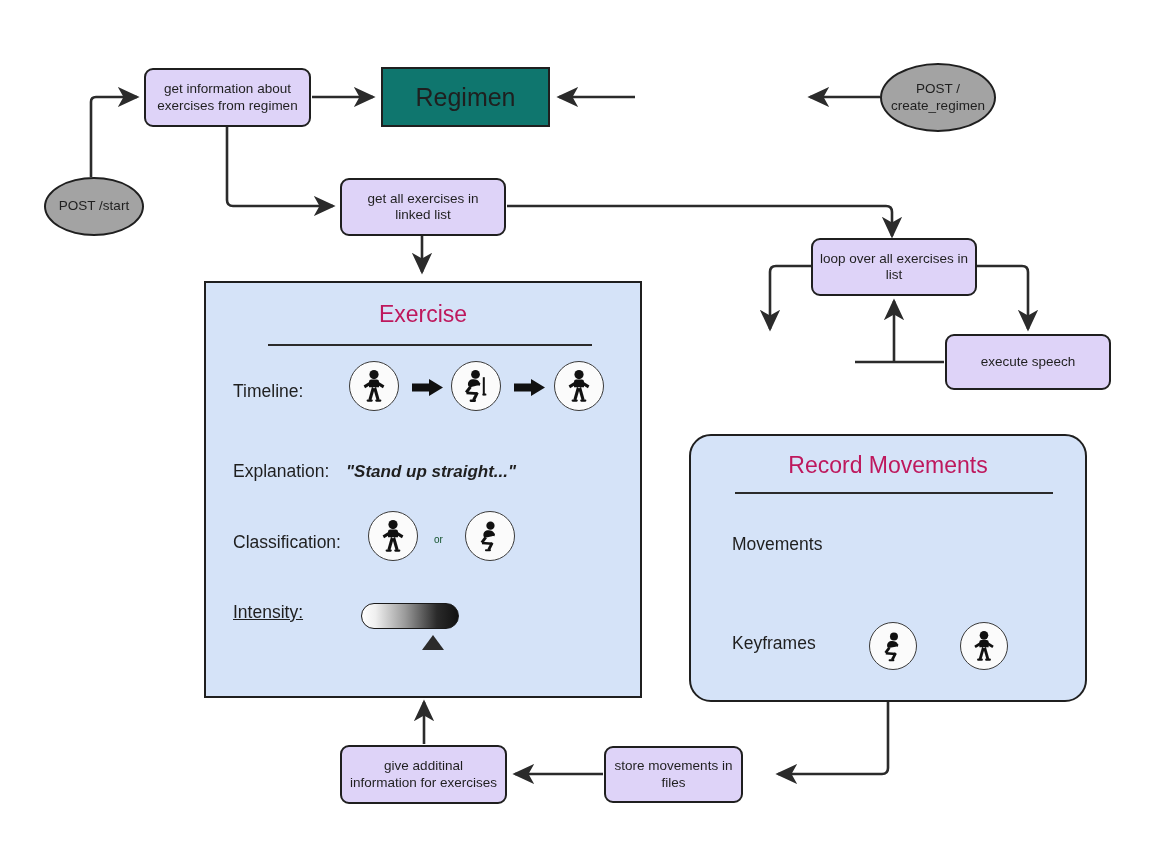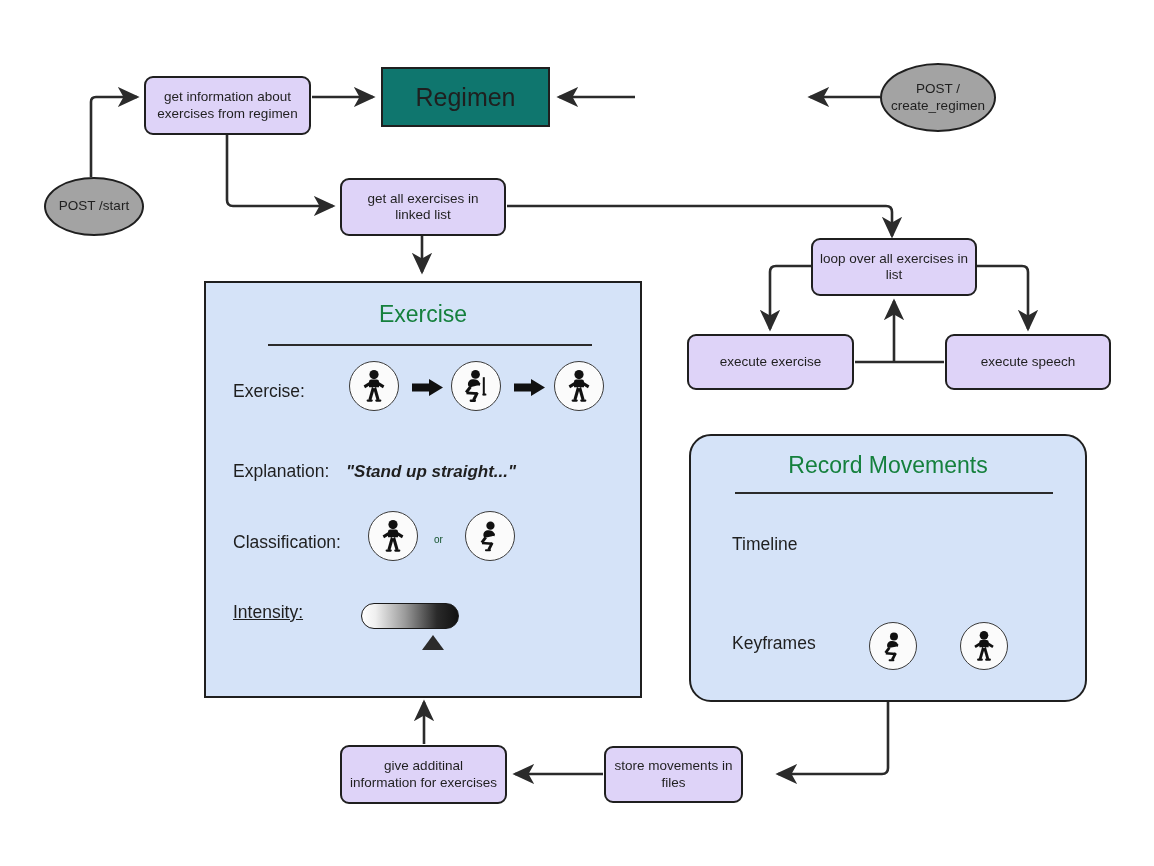--- a/index.html
+++ b/index.html
@@ -53,21 +53,21 @@
     border:2.5px solid #1f1f1f;
     background:#d5e3f8;
   }
   .panel.sharp{border-radius:0;}
   .panel.round{border-radius:22px;}
   .panel-title{
     position:absolute;
     left:0;right:0;
     text-align:center;
     font-size:23px;
-    color:#15803d;
+    color:#be185d;
   }
   .panel-rule{
     position:absolute;
     height:2px;
     background:#2b2b2b;
   }
   .field-label{
     position:absolute;
     font-size:17.5px;
     color:#1f1f1f;
@@ -177,63 +177,60 @@
       <path d="M932,512 L932,575"></path>
       <path d="M961,512 L961,575"></path>
       <path d="M982,512 L982,612" marker-end="url(#ah-thin)"></path>
     </g>
   </svg>
 
   <div class="node terminal" style="left:44px;top:177px;width:100px;height:59px;">
     <span>POST /start</span>
   </div>
 
-  <div class="node proc" style="left:144px;top:76px;width:167px;height:59px;">
+  <div class="node proc" style="left:144px;top:68px;width:167px;height:59px;">
     <span>get information about exercises from regimen</span>
   </div>
 
   <div class="node entity" style="left:381px;top:67px;width:169px;height:60px;">
     <span>Regimen</span>
   </div>
 
 
   <div class="node terminal" style="left:880px;top:63px;width:116px;height:69px;">
     <span>POST / create_regimen</span>
   </div>
 
   <div class="node proc" style="left:340px;top:178px;width:166px;height:58px;">
     <span>get all exercises in linked list</span>
   </div>
 
   <div class="node proc" style="left:811px;top:238px;width:166px;height:58px;">
     <span>loop over all exercises in list</span>
   </div>
 
-  <div class="node proc" style="left:687px;top:334px;width:167px;height:56px;">
-    <span>execute exercise</span>
-  </div>
 
   <div class="node proc" style="left:945px;top:334px;width:166px;height:56px;">
     <span>execute speech</span>
   </div>
 
   <div class="node proc" style="left:340px;top:745px;width:167px;height:59px;">
     <span>give additinal information for exercises</span>
   </div>
 
   <div class="node proc" style="left:604px;top:746px;width:139px;height:57px;">
     <span>store movements in files</span>
   </div>
 
   <div class="panel sharp" style="left:204px;top:281px;width:438px;height:417px;">
 
     <div class="panel-title" style="top:18px;">Exercise</div>
     <div class="panel-rule" style="left:62px;top:61px;width:324px;"></div>
 
-    <div class="field-label" style="left:27px;top:98px;">Exercise:</div>
+    <div class="field-label" style="left:27px;top:98px;">Timeline:</div>
 
     <div class="badge" style="left:143px;top:78px;width:50px;height:50px;">
       <svg width="30" height="34" viewBox="0 0 30 34" xmlns="http://www.w3.org/2000/svg">
         <g fill="#111">
           <circle cx="15" cy="5.6" r="4.6"></circle>
           <path d="M12.2 10.5 h5.6 a2.2 2.2 0 0 1 2.2 2.2 v5.6 h-10 v-5.6 a2.2 2.2 0 0 1 2.2 -2.2 z"></path>
           <path d="M12.6 11.6 L4.6 16.6 l1.5 2.6 l8.0 -5.0 z"></path>
           <path d="M17.4 11.6 L25.4 16.6 l-1.5 2.6 l-8.0 -5.0 z"></path>
           <path d="M13.0 17.8 L9.4 30.6 l2.9 0.9 l3.3 -11.6 z"></path>
           <path d="M17.0 17.8 L20.6 30.6 l-2.9 0.9 l-3.3 -11.6 z"></path>
@@ -326,21 +323,21 @@
 
     <div class="slider" style="left:155px;top:320px;width:98px;height:26px;"></div>
     <div class="slider-marker" style="left:216px;top:352px;"></div>
   </div>
 
   <div class="panel round" style="left:689px;top:434px;width:398px;height:268px;">
 
     <div class="panel-title" style="top:16px;">Record Movements</div>
     <div class="panel-rule" style="left:44px;top:56px;width:318px;"></div>
 
-    <div class="field-label" style="left:41px;top:98px;">Timeline</div>
+    <div class="field-label" style="left:41px;top:98px;">Movements</div>
 
     <div class="field-label" style="left:41px;top:197px;">Keyframes</div>
 
     <div class="badge" style="left:178px;top:186px;width:48px;height:48px;">
       <svg width="29" height="31" viewBox="0 0 32 34" xmlns="http://www.w3.org/2000/svg">
         <g fill="#111">
           <circle cx="16.5" cy="6.0" r="4.4"></circle>
           <path d="M12.0 11.2 c4.2 -1.0 7.4 0.4 8.4 2.6 c0.7 1.6 -0.4 3.0 -2.2 3.4 l-6.0 1.3 c-1.9 0.4 -3.2 -0.6 -3.3 -2.4 c-0.1 -2.1 1.3 -4.3 3.1 -4.9 z"></path>
           <path d="M13.6 12.7 L21.4 14.6 l-0.6 2.7 l-7.8 -1.9 z"></path>
           <path d="M10.2 17.6 L6.0 23.2 l2.4 1.8 l4.3 -5.7 z"></path>

